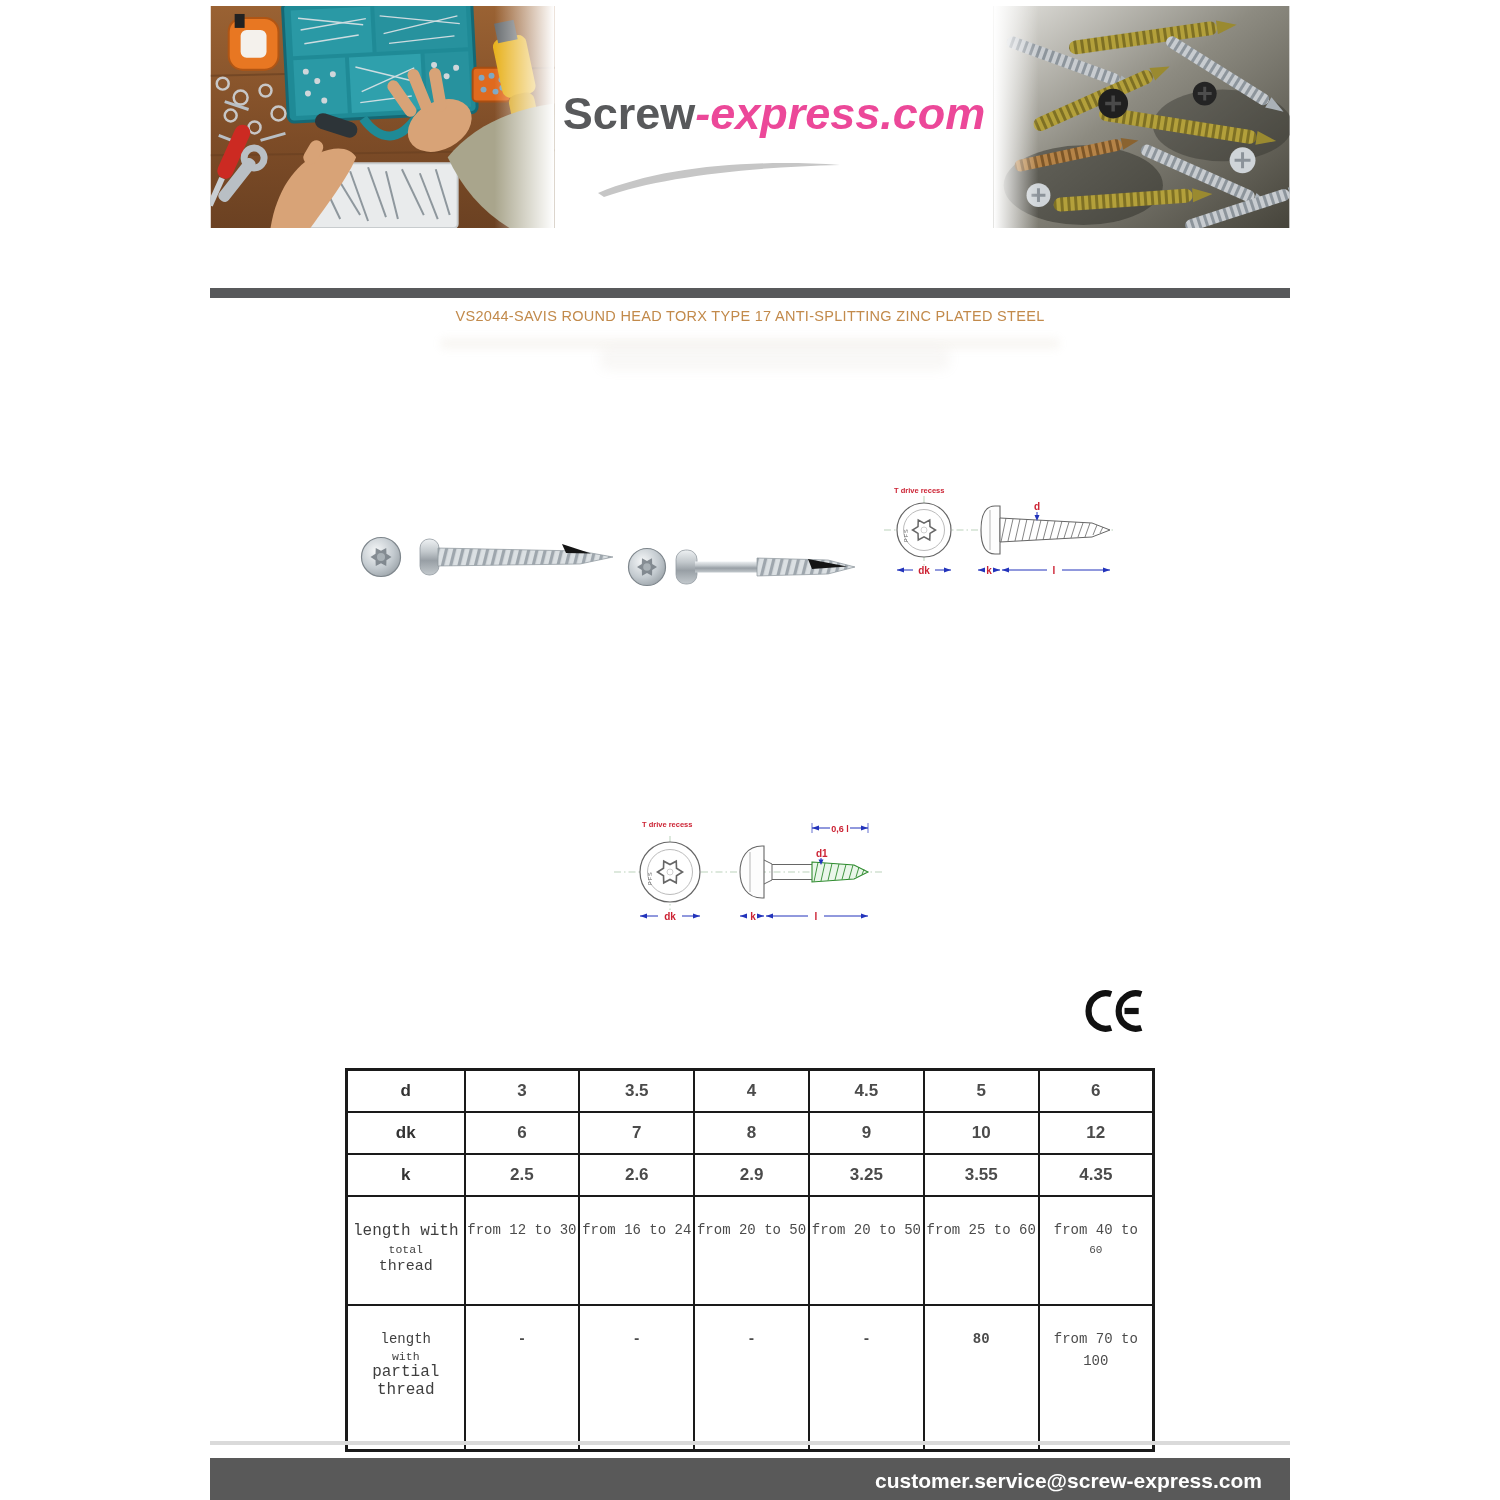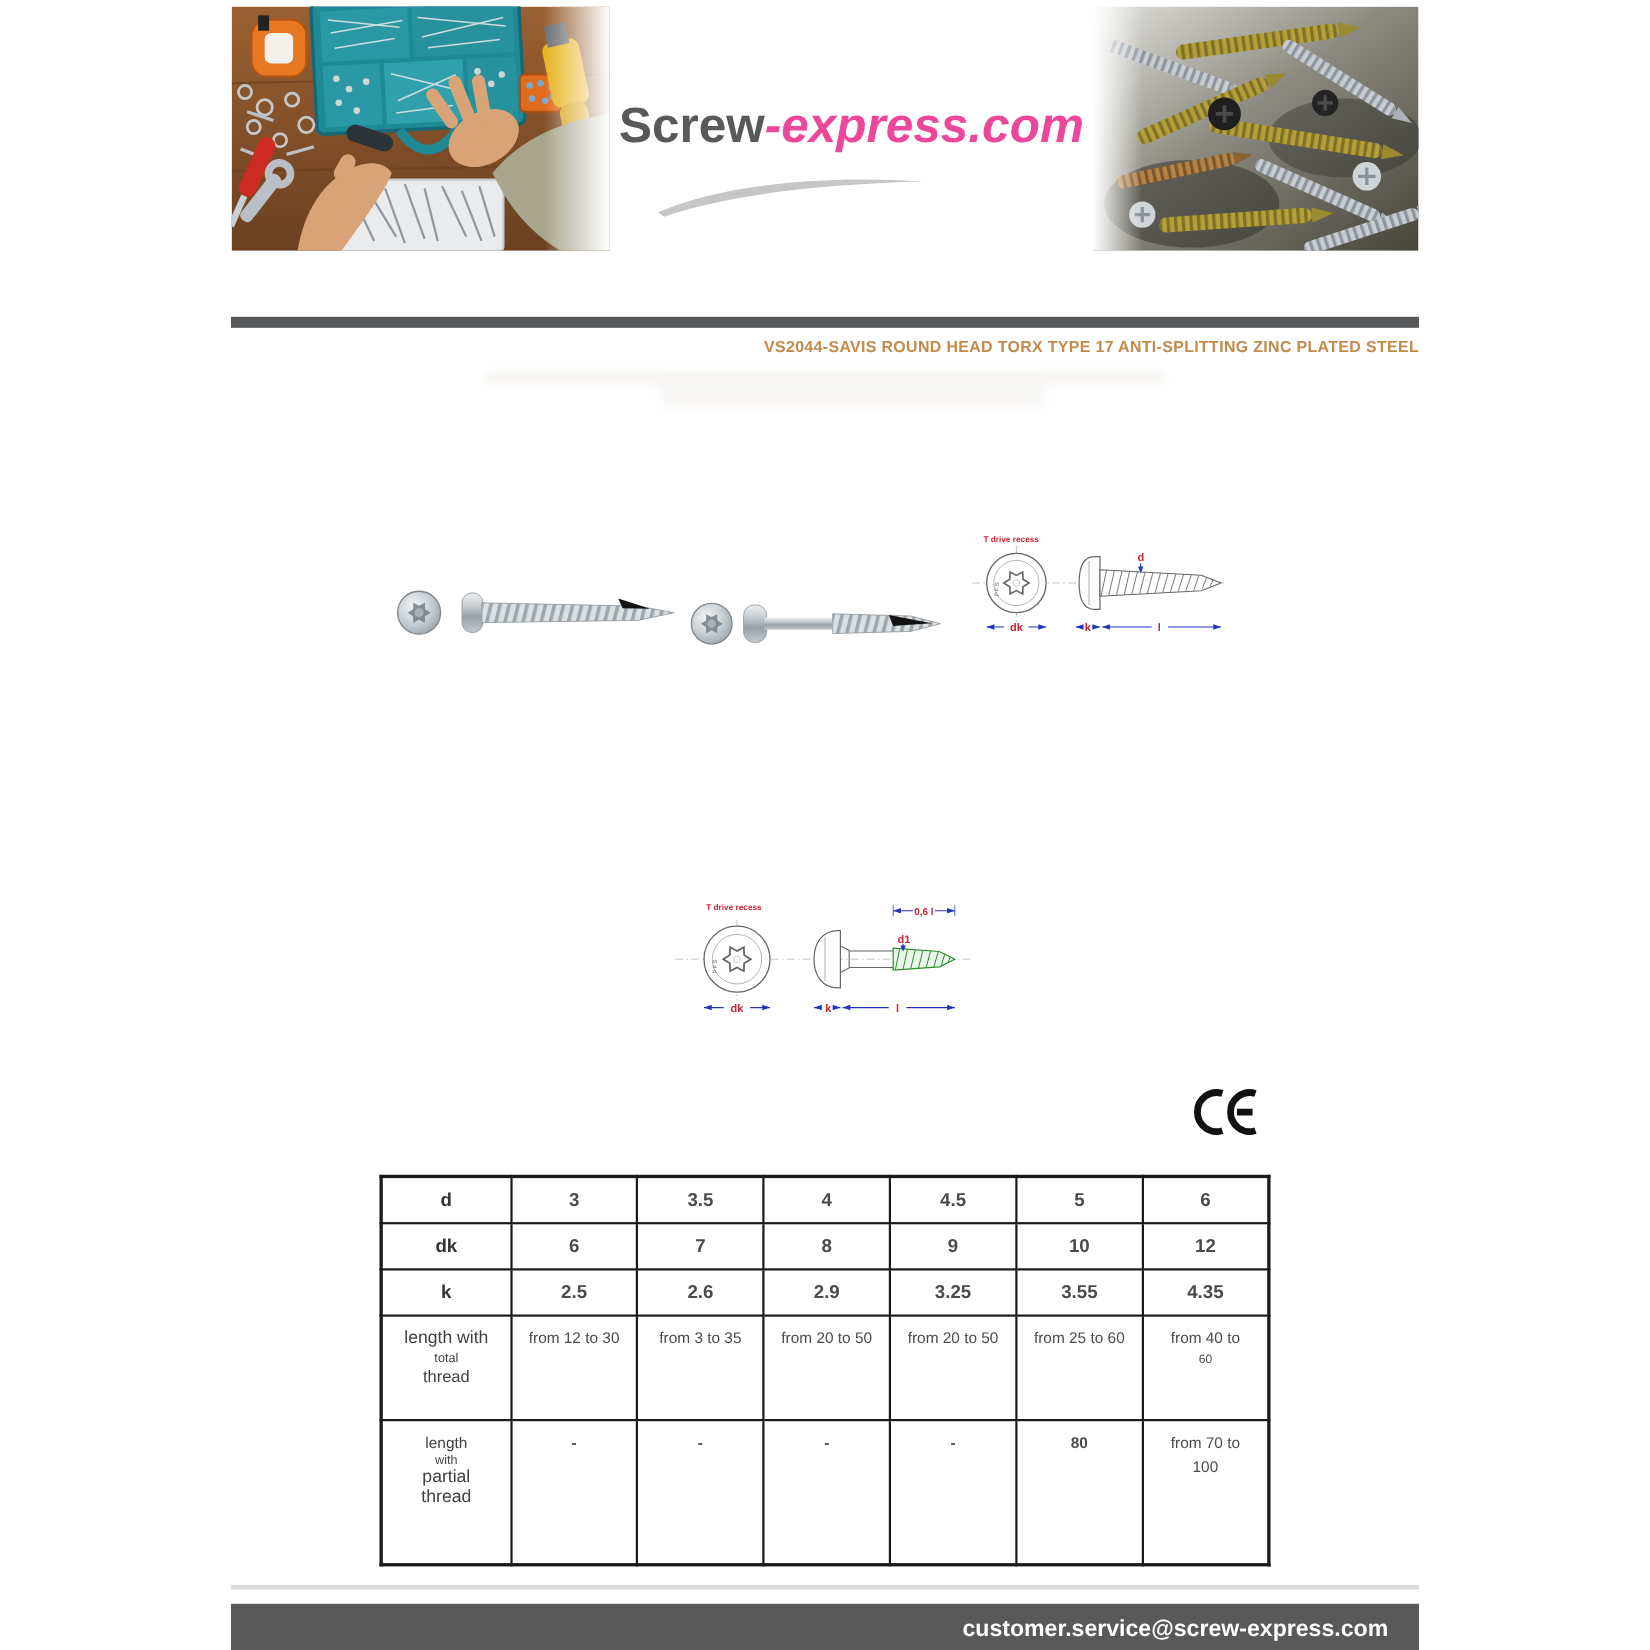--- a/index.html
+++ b/index.html
@@ -17,42 +17,42 @@
   .logo-part1{color:#58595b;}
   .logo-part2{color:#ec4899;font-style:italic;}
   .logo-swoosh{position:absolute;left:35px;top:143px;}
 
   .banner{position:absolute;left:0;top:228px;width:1080px;height:59px;background:#ED7423;
     display:flex;align-items:center;justify-content:center;}
   .banner-text{color:#fff;font-weight:bold;font-size:45px;letter-spacing:-0.5px;}
   .divider{position:absolute;left:0;top:288px;width:1080px;height:10px;background:#58595B;}
 
   
-  .product-title{position:absolute;left:0;top:308px;width:1080px;text-align:right;
-    color:#C28A4B;font-size:14.5px;font-weight:bold;letter-spacing:0.3px;}
+  .product-title{position:absolute;left:0;top:308px;width:1080px;text-align:center;
+    color:#C28A4B;font-size:14.5px;font-weight:normal;letter-spacing:0.3px;}
   .ghost1{position:absolute;left:230px;top:338px;width:620px;height:11px;background:#c9b9a0;
     opacity:0.12;filter:blur(4px);border-radius:5px;}
   .ghost2{position:absolute;left:390px;top:348px;width:350px;height:22px;background:#b9ad9d;
     opacity:0.09;filter:blur(6px);border-radius:8px;}
 
   
   .product-photos{position:absolute;left:140px;top:500px;}
   .diagram-full{position:absolute;left:672px;top:468px;}
   .diagram-partial{position:absolute;left:402px;top:806px;}
   .ce-mark{position:absolute;left:872px;top:986px;}
 
   
   .dim-table{position:absolute;left:135px;top:1068px;width:810px;border-collapse:collapse;
     table-layout:fixed;border:3px solid #1a1a1a;}
   .dim-table td{border:2px solid #1a1a1a;text-align:center;vertical-align:middle;
     color:#4b4b4b;background:#fff;padding:0;}
   .dim-table col.lab{width:118px;}
   .r-num td{height:40px;font-size:17px;font-weight:bold;}
   .r-num td.lab{color:#333;}
-  .r-big td{vertical-align:top;padding-top:11px;font-size:14px;}
+  .r-big td{vertical-align:top;padding-top:25px;font-size:14px;font-family:Liberation Mono, monospace;}
   .r-total td{height:82px;}
   .r-partial td{height:118px;}
   .lab-stack{display:block;color:#3f3f3f;}
   .ls-16{font-size:16px;}
   .ls-17{font-size:14px;}
   .ls-15{font-size:15px;margin-top:2px;}
   .ls-12{font-size:11.5px;margin-top:3px;}
   .cell2line span{display:block;}
   .cell2line .sub{font-size:11px;margin-top:6px;}
   .bold80{font-weight:bold;font-size:16px;}
@@ -493,21 +493,21 @@
         <td>3.55</td>
         <td>4.35</td>
       </tr>
       <tr class="r-big r-total">
         <td class="lab">
           <span class="lab-stack ls-16">length with</span>
           <span class="lab-stack ls-12">total</span>
           <span class="lab-stack ls-15">thread</span>
         </td>
         <td>from 12 to 30</td>
-        <td>from 3 to 35</td>
+        <td>from 16 to 24</td>
         <td>from 20 to 50</td>
         <td>from 20 to 50</td>
         <td>from 25 to 60</td>
         <td class="cell2line">
           <span>from 40 to</span>
           <span class="sub">60</span>
         </td>
       </tr>
       <tr class="r-big r-partial">
         <td class="lab">

